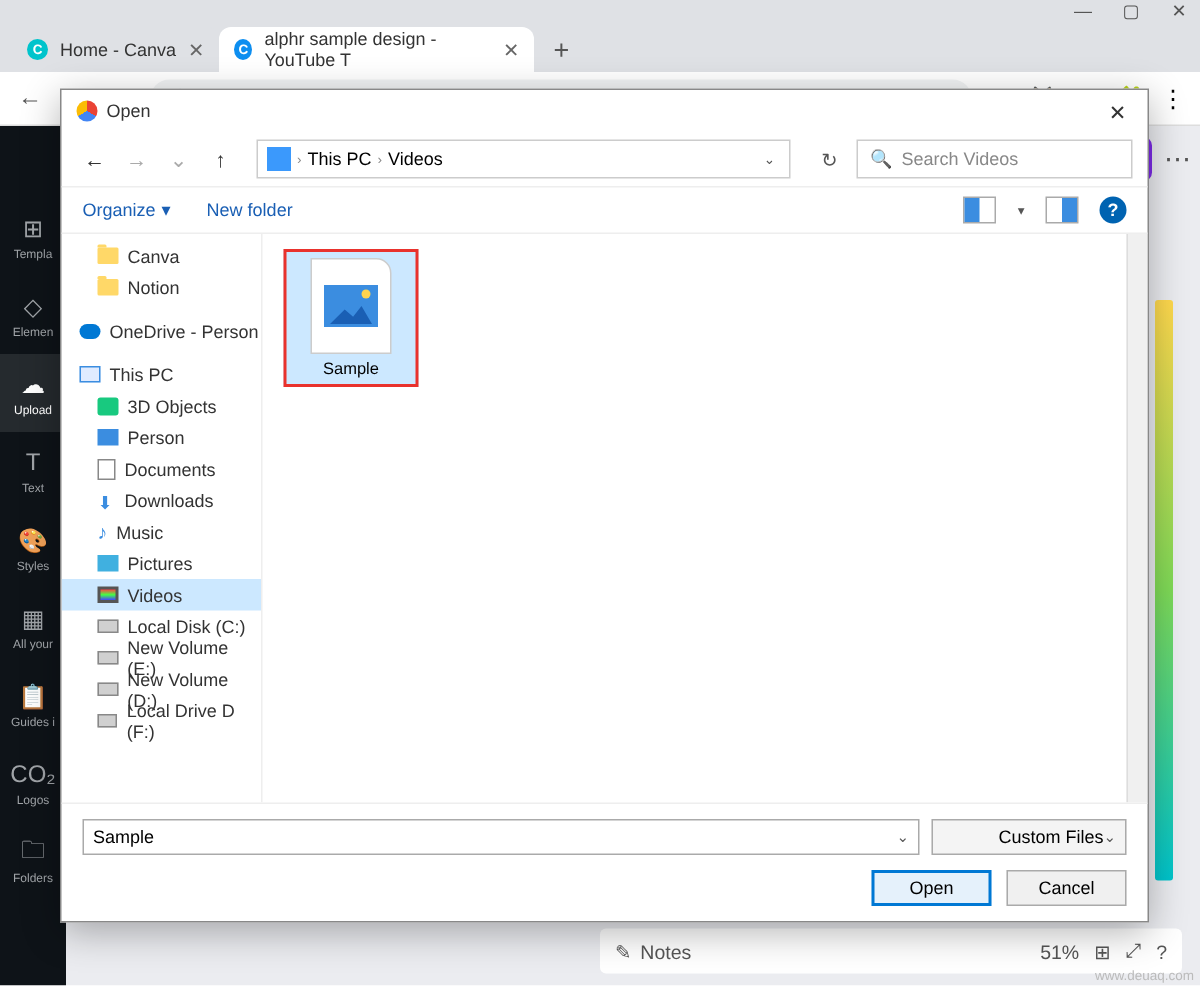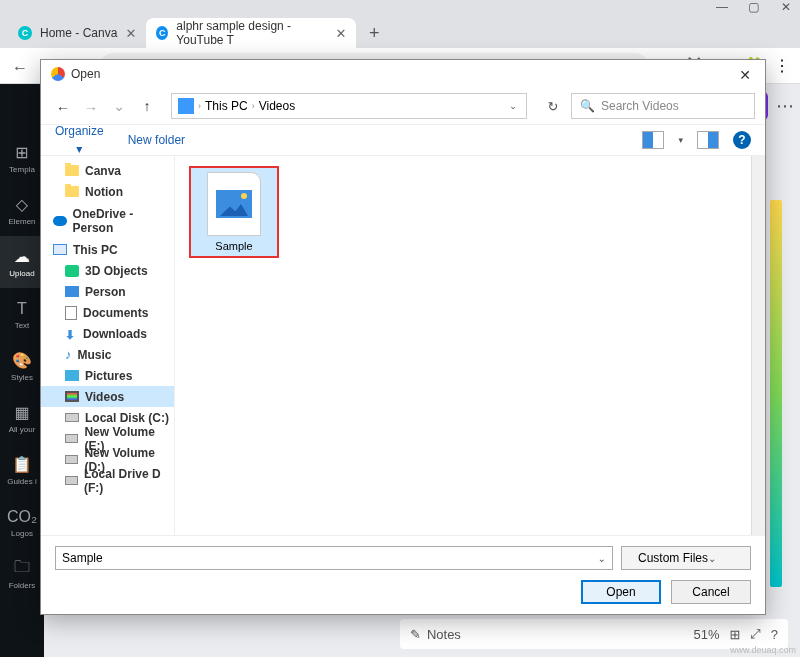--- a/index.html
+++ b/index.html
@@ -47,30 +47,30 @@
     .dlg-navrow .ar { width:24px; text-align:center; color:#aaa; font-size:14px;}
     .dlg-navrow .ar.en { color:#333; }
     .breadcrumb { flex: 1; height: 26px; border: 1px solid #ccc; display:flex; align-items:center; padding:0 6px; font-size:12px; gap:4px; margin-left:8px; margin-right:8px;}
     .bc-ic { width:16px; height:16px; background:#3b99fc; }
     .bc-sep { color:#888; font-size:9px;}
     .bc-drop { margin-left:auto; width:14px; text-align:center; font-size:9px; color:#555;}
     .refresh { width:28px; text-align:center; color:#555; font-size:13px;}
     .search-box { width:184px; height:26px; border:1px solid #ccc; display:flex; align-items:center; padding:0 8px; font-size:12px; color:#888; gap:6px;}
 
     .dlg-toolbar { height: 32px; border-top: 1px solid #eee; border-bottom: 1px solid #eee; display:flex; align-items:center; padding:0 14px; gap:24px; font-size:12px;}
-    .organize { color:#1a5fb4; display:flex; align-items:center; gap:4px;flex-direction:column;}
+    .organize { color:#1a5fb4; display:flex; align-items:center; gap:4px;}
     .newfolder { color:#1a5fb4; }
     .tb-right { margin-left:auto; display:flex; gap:14px; align-items:center;}
     .view-btn { width:22px; height:18px; border:1px solid #aaa; display:flex;}
     .view-btn .half { flex:1; } .view-btn .b { background:#3b8de0;}
     .help-ic { width:18px; height:18px; border-radius:50%; background:#0063b1; color:#fff; display:flex; align-items:center; justify-content:center; font-size:12px; font-weight:bold;}
 
     .dlg-body { flex:1; display:flex; overflow:hidden; }
     .tree { width:134px; border-right:1px solid #eee; overflow-y:auto; font-size:12px; padding:4px 0;}
-    .tree-item { height:21px; display:flex; align-items:center; gap:6px; padding-left:12px; color:#333;font-weight:bold;}
+    .tree-item { height:21px; display:flex; align-items:center; gap:6px; padding-left:12px; color:#333;}
     .tree-item.sub { padding-left:24px; }
     .tree-item.selected { background:#cce8ff; }
     .folder-ic { width:14px; height:11px; background:#ffd868; border-radius:1px; position:relative;}
     .folder-ic::before{content:"";position:absolute;top:-2px;left:0;width:6px;height:2px;background:#ffd868;border-radius:1px 1px 0 0;}
     .onedrive-ic{width:14px;height:10px;background:#0078d4;border-radius:5px;}
     .pc-ic{width:14px;height:11px;border:1px solid #3b8de0;background:#e0ebff;}
     .obj-ic{width:14px;height:12px;background:#18c97f;border-radius:2px;}
     .desk-ic{width:14px;height:11px;background:#3b8de0;}
     .doc-ic{width:12px;height:14px;background:#fff;border:1px solid #888;}
     .dl-ic{width:12px;height:12px;color:#3b8de0;font-size:12px;}
@@ -85,21 +85,21 @@
     .thumb-box { width:90px; height:92px; border:2px solid #e9322d; background:#cce8ff; display:flex; align-items:center; justify-content:center; flex-direction:column; gap:4px; padding:4px;}
     .thumb-doc { width:54px; height:64px; background:#fff; border:1px solid #ccc; display:flex; align-items:center; justify-content:center; border-top-right-radius:10px;}
     .thumb-img { width:36px; height:28px; background:#3b8de0; position:relative;}
     .thumb-img::after{content:"";position:absolute;bottom:2px;left:4px;right:4px;height:12px;background:#1a5fb4;clip-path:polygon(0 100%,35% 20%,55% 60%,75% 0,100% 100%);}
     .thumb-img::before{content:"";position:absolute;top:3px;right:5px;width:6px;height:6px;background:#ffd34e;border-radius:50%;}
 
     .dlg-footer { border-top:1px solid #eee; padding:10px 14px; display:flex; flex-direction:column; gap:10px;}
     .fn-row { display:flex; align-items:center; gap:8px; }
     .fn-label { width:160px; text-align:right; font-size:12px;}
     .fn-input { flex:1; height:24px; border:1px solid #aaa; padding:0 6px; font-size:12px; display:flex; align-items:center; justify-content:space-between;}
-    .ft-select { width:130px; height:24px; border:1px solid #aaa; padding:0 16px; font-size:12px; display:flex; align-items:center; justify-content:flex-start; background:#f4f4f4;}
+    .ft-select { width:130px; height:24px; border:1px solid #aaa; padding:0 6px; font-size:12px; display:flex; align-items:center; justify-content:flex-end; background:#f4f4f4;}
     .btn-row { display:flex; justify-content:flex-end; gap:10px;}
     .dlg-btn { width:80px; height:24px; border:1px solid #aaa; background:#f0f0f0; font-size:12px; display:flex; align-items:center; justify-content:center;}
     .dlg-btn.primary { border:2px solid #0078d4; background:#e5f1fb;}
 
     .watermark { position:absolute; bottom:2px; right:4px; font-size:9px; color:#bbb; z-index:99;margin-top:44px;}
 
     .scrollbar { width:14px; background:#f0f0f0; border-left:1px solid #ddd;}
   </style>
 </head>
 <body>

